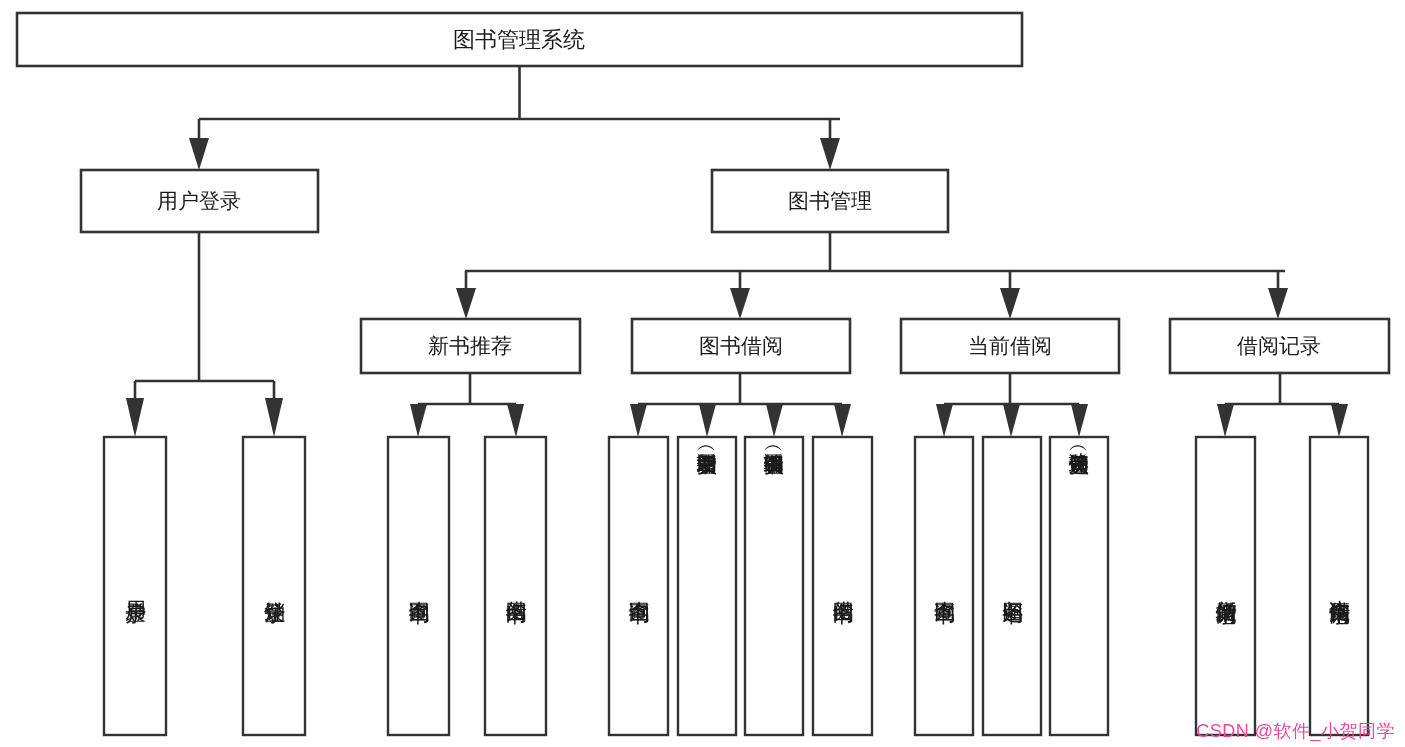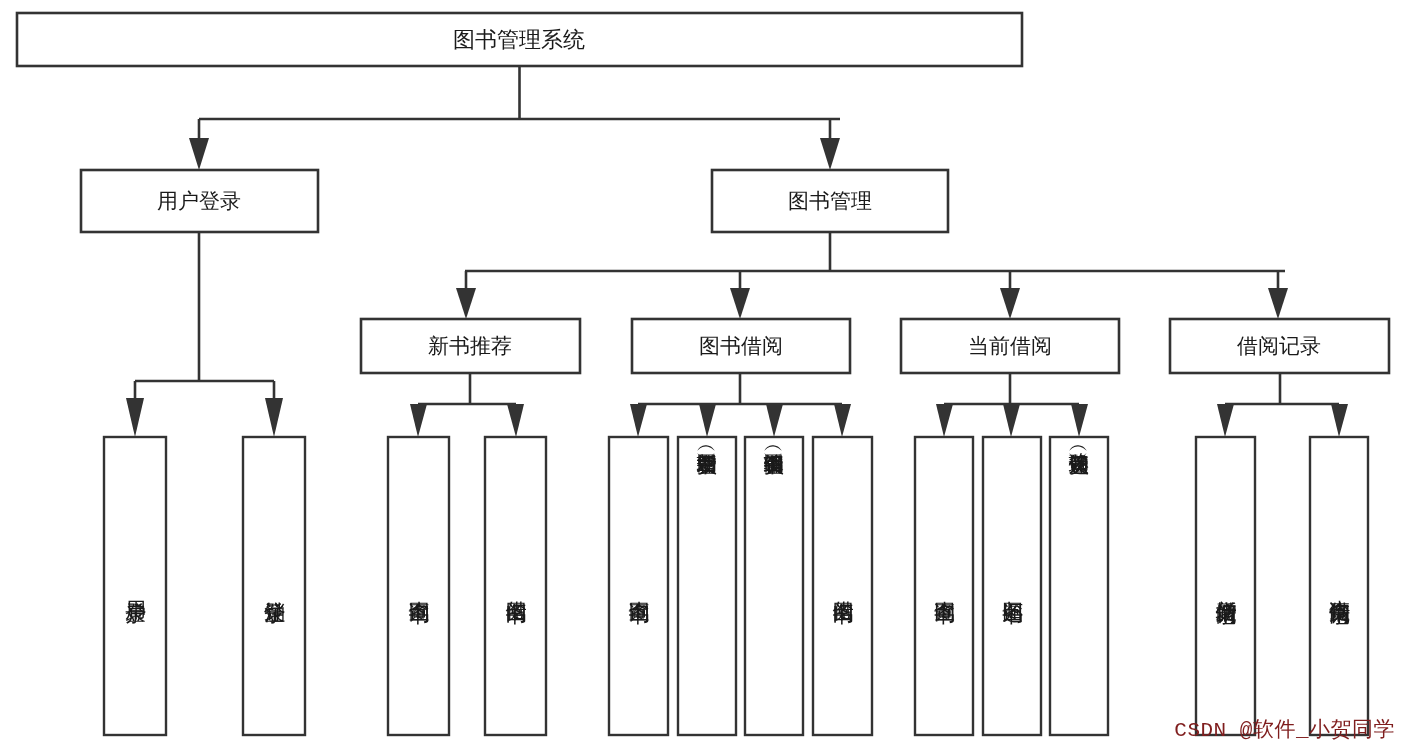--- a/index.html
+++ b/index.html
@@ -75,23 +75,23 @@
     text-align: center;
   }
   .vlabel.small {
     font-size: 20px;
     letter-spacing: 0.5px;
   }
   #watermark {
     position: absolute;
     right: 10px;
     bottom: 4px;
-    font-family: Liberation Mono, monospace;
-    font-size: 21px;
-    color: #7f1d1d;
+    font-family: Liberation Sans, sans-serif;
+    font-size: 18px;
+    color: #ec4899;
     letter-spacing: 0.5px;
     white-space: nowrap;
   }
 </style>
 </head>
 <body>
 
 <div id="diagram-root">
 
   <svg id="flow-svg" viewBox="0 0 1405 747" xmlns="http://www.w3.org/2000/svg">

